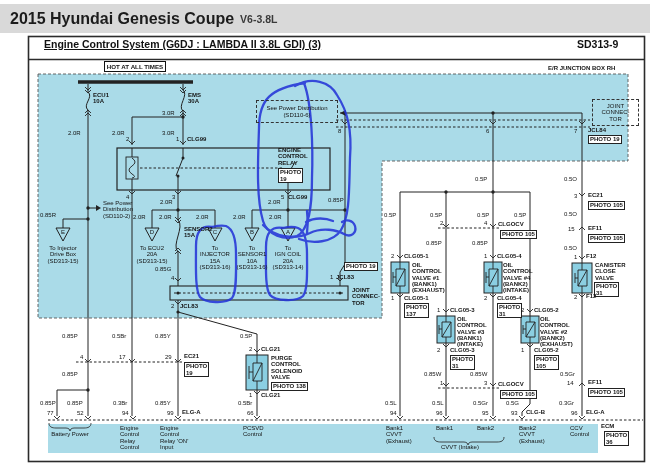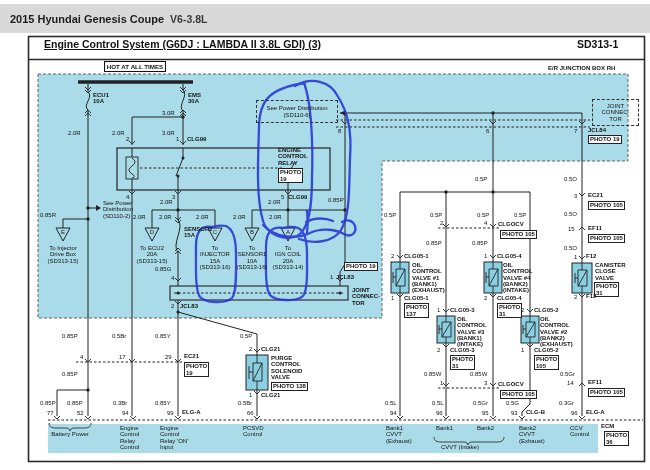--- a/index.html
+++ b/index.html
@@ -1,20 +1,20 @@
 <!DOCTYPE html>
 <html><head>
 <meta charset="utf-8">
 <style>
   html,body{margin:0;padding:0;background:#fff;}
   #stage{position:relative;width:650px;height:470px;overflow:hidden;background:#fff;
          font-family:"Liberation Sans",sans-serif;}
   .app-header{position:absolute;left:0;top:4px;width:650px;height:29px;background:#d9d9d9;
               display:flex;align-items:center;gap:6px;padding-left:10px;box-sizing:border-box;z-index:2;}
-  .h1{font-size:11px;font-weight:bold;color:#1c1c1c;}
+  .h1{font-size:16px;font-weight:bold;color:#1c1c1c;}
   .h2{font-size:10.5px;color:#3a3a3a;font-weight:bold;}
   svg{position:absolute;left:0;top:0;z-index:1;}
   #labels{position:absolute;left:0;top:0;width:650px;height:470px;z-index:3;pointer-events:none;}
   .lbl{position:absolute;font-family:"Liberation Sans",sans-serif;font-size:6px;line-height:6.3px;
        color:#141414;white-space:pre-line;}
   .t1{font-size:10.5px;font-weight:bold;text-decoration:underline;color:#111;}
   .t2{font-size:10.5px;font-weight:bold;color:#111;}
   .con,.comp{font-weight:bold;}
   .photo{font-weight:bold;background:#fff;border:1px solid #222;padding:0 1px;line-height:6.6px;}
   .dbox{border:1px dashed #333;display:flex;align-items:center;justify-content:center;
@@ -152,21 +152,21 @@
       <path d="M263,225 C274,237 295,240 310,233 C322,227 337,230 344,234 C351,238 357,233 355,226 C353,220 346,219 342,222"></path>
       <path d="M212,227 C201,225 196,232 196,246 C196,268 195,290 200,297 C205,303 226,304 232,298 C237,292 236,270 236,254 C236,238 233,229 226,226 C222,225 216,226 212,227"></path>
       <path d="M283,228 C271,226 266,233 266,247 C266,268 265,288 270,295 C275,301 297,302 303,296 C308,290 307,270 307,254 C307,240 305,231 298,228 C293,226 287,227 283,228"></path>
       <path d="M307,211 C308,218 308,226 307,233"></path>
       <path d="M306,222 C315,217 326,218 333,221"></path>
     </g>
   </svg>
 
   <div id="labels">
     <span class="lbl t1" style="left:44px;top:41px">Engine Control System (G6DJ : LAMBDA II 3.8L GDI) (3)</span>
-    <span class="lbl t2" style="left:577px;top:41px">SD313-1</span>
+    <span class="lbl t2" style="left:577px;top:41px">SD313-9</span>
   <div class="lbl hot" style="left: 104px; top: 61px; width: 62px; height: 11px;">HOT AT ALL TIMES</div>
       <div class="lbl con" style="left: 548px; top: 65px;">E/R JUNCTION BOX RH</div>
       <div class="lbl comp" style="left: 93px; top: 92px;">ECU1
 10A</div>
       <div class="lbl comp" style="left: 188px; top: 92px;">EMS
 30A</div>
       <div class="lbl w" style="left: 162px; top: 110px;">3.0R</div>
       <div class="lbl w" style="left: 68px; top: 130px;">2.0R</div>
       <div class="lbl w" style="left: 112px; top: 130px;">2.0R</div>
       <div class="lbl w" style="left: 162px; top: 130px;">3.0R</div>

